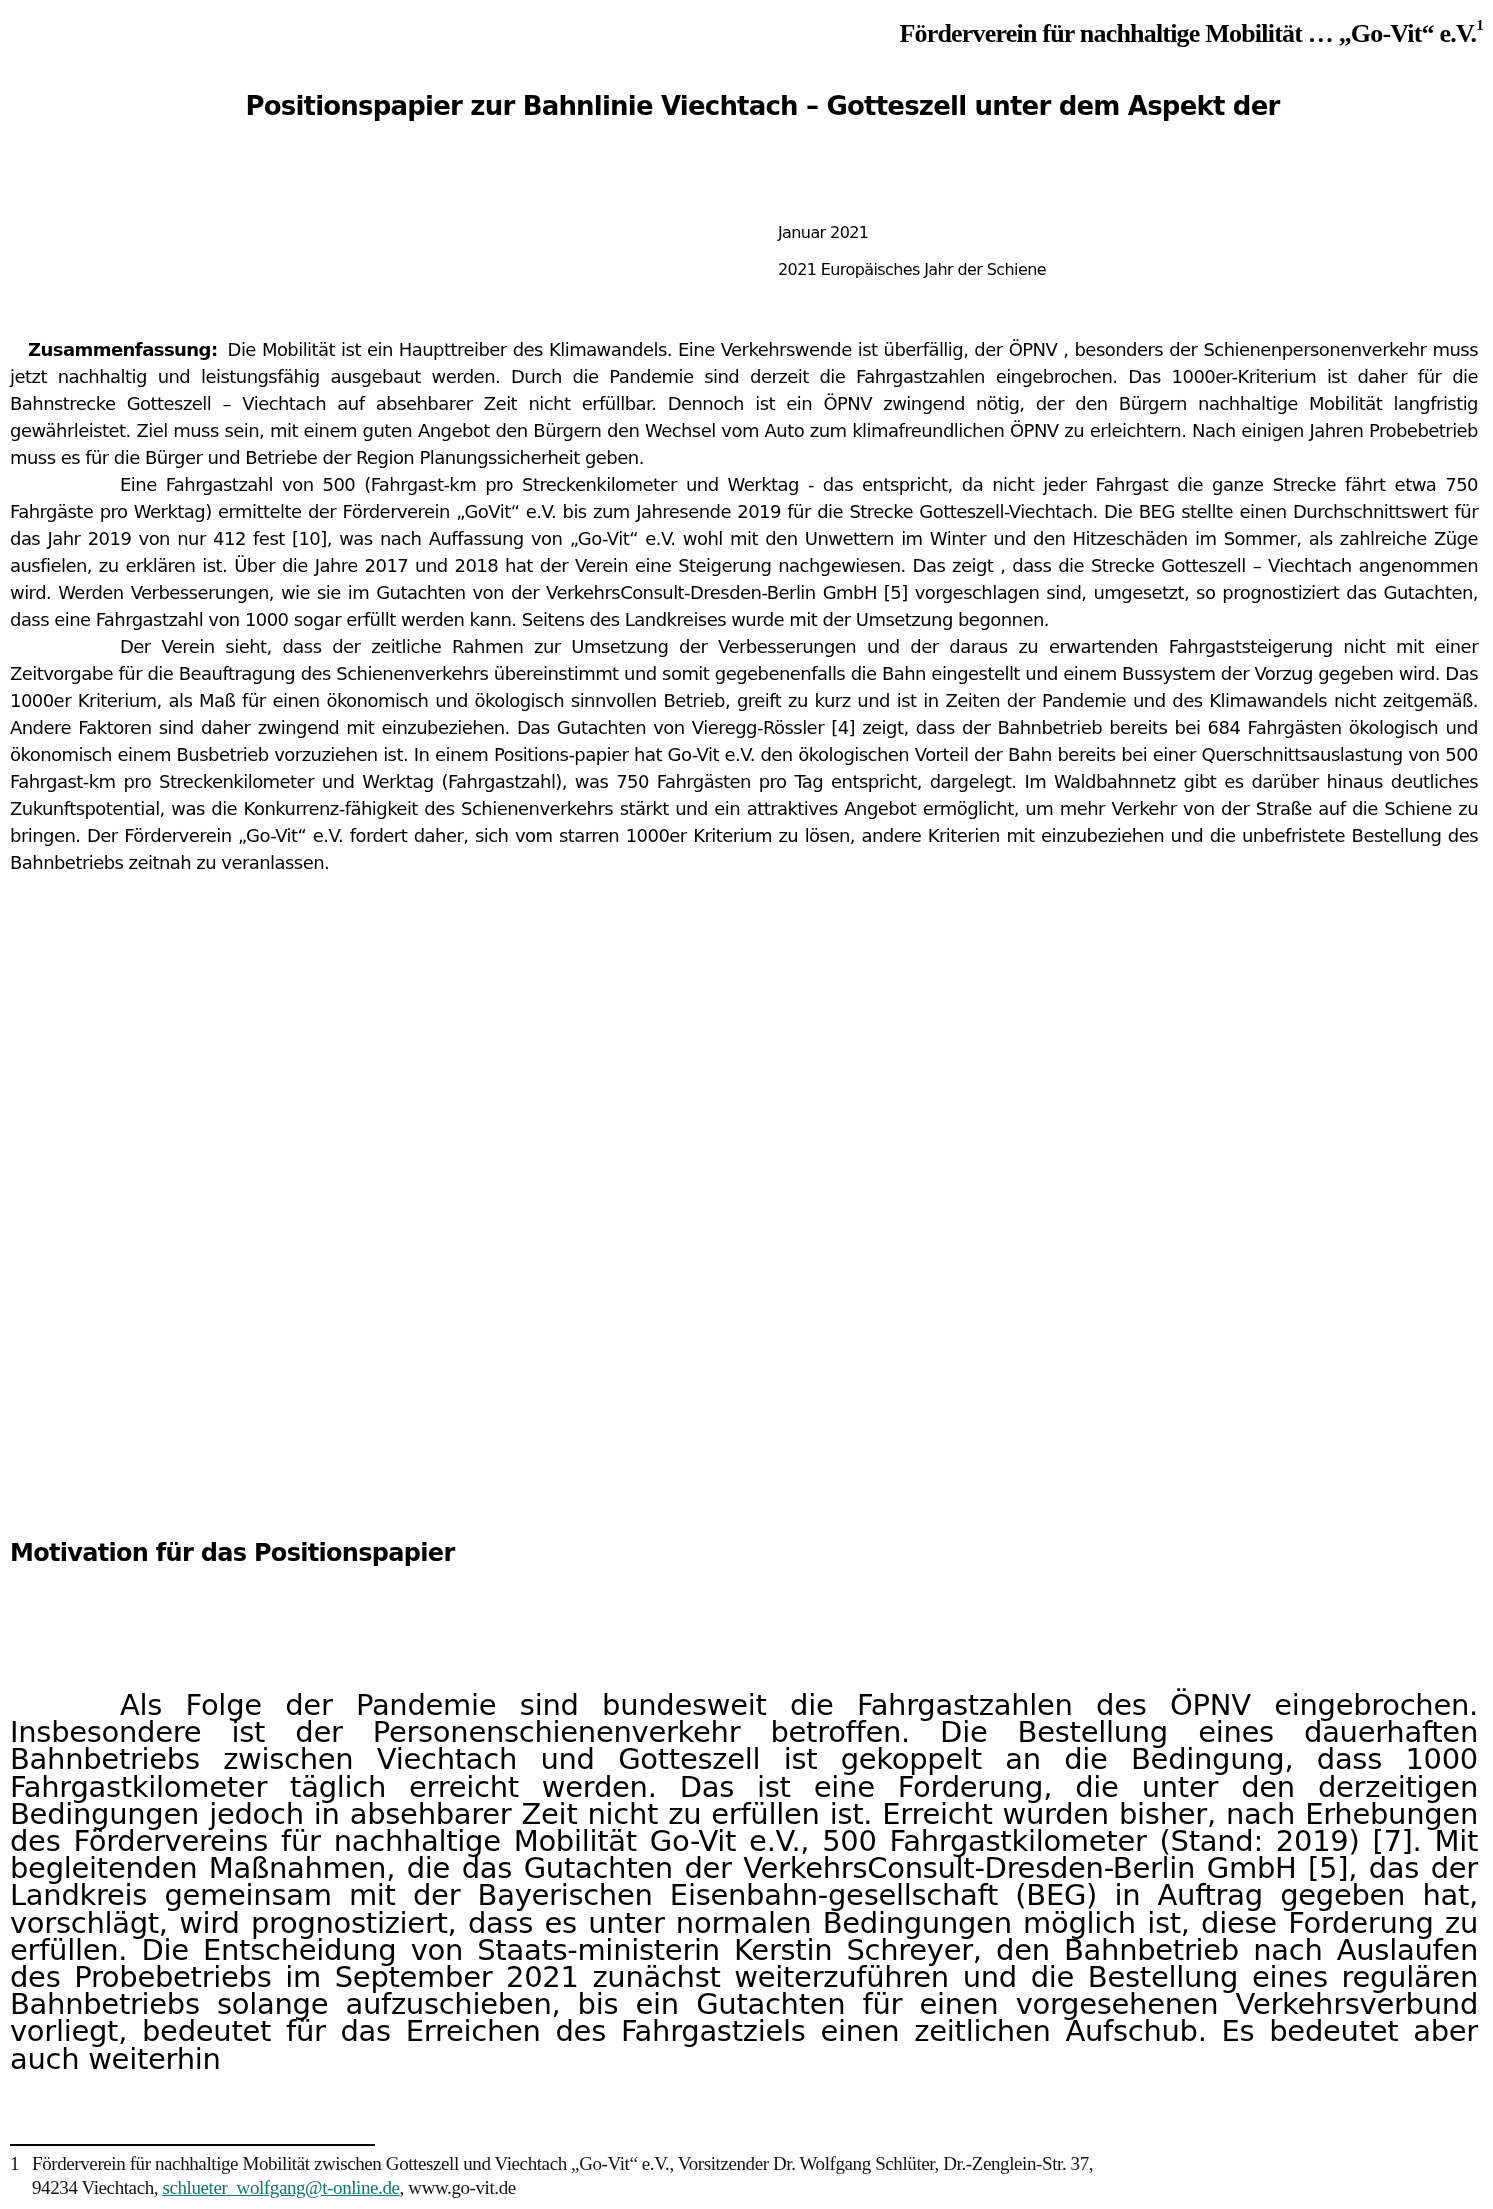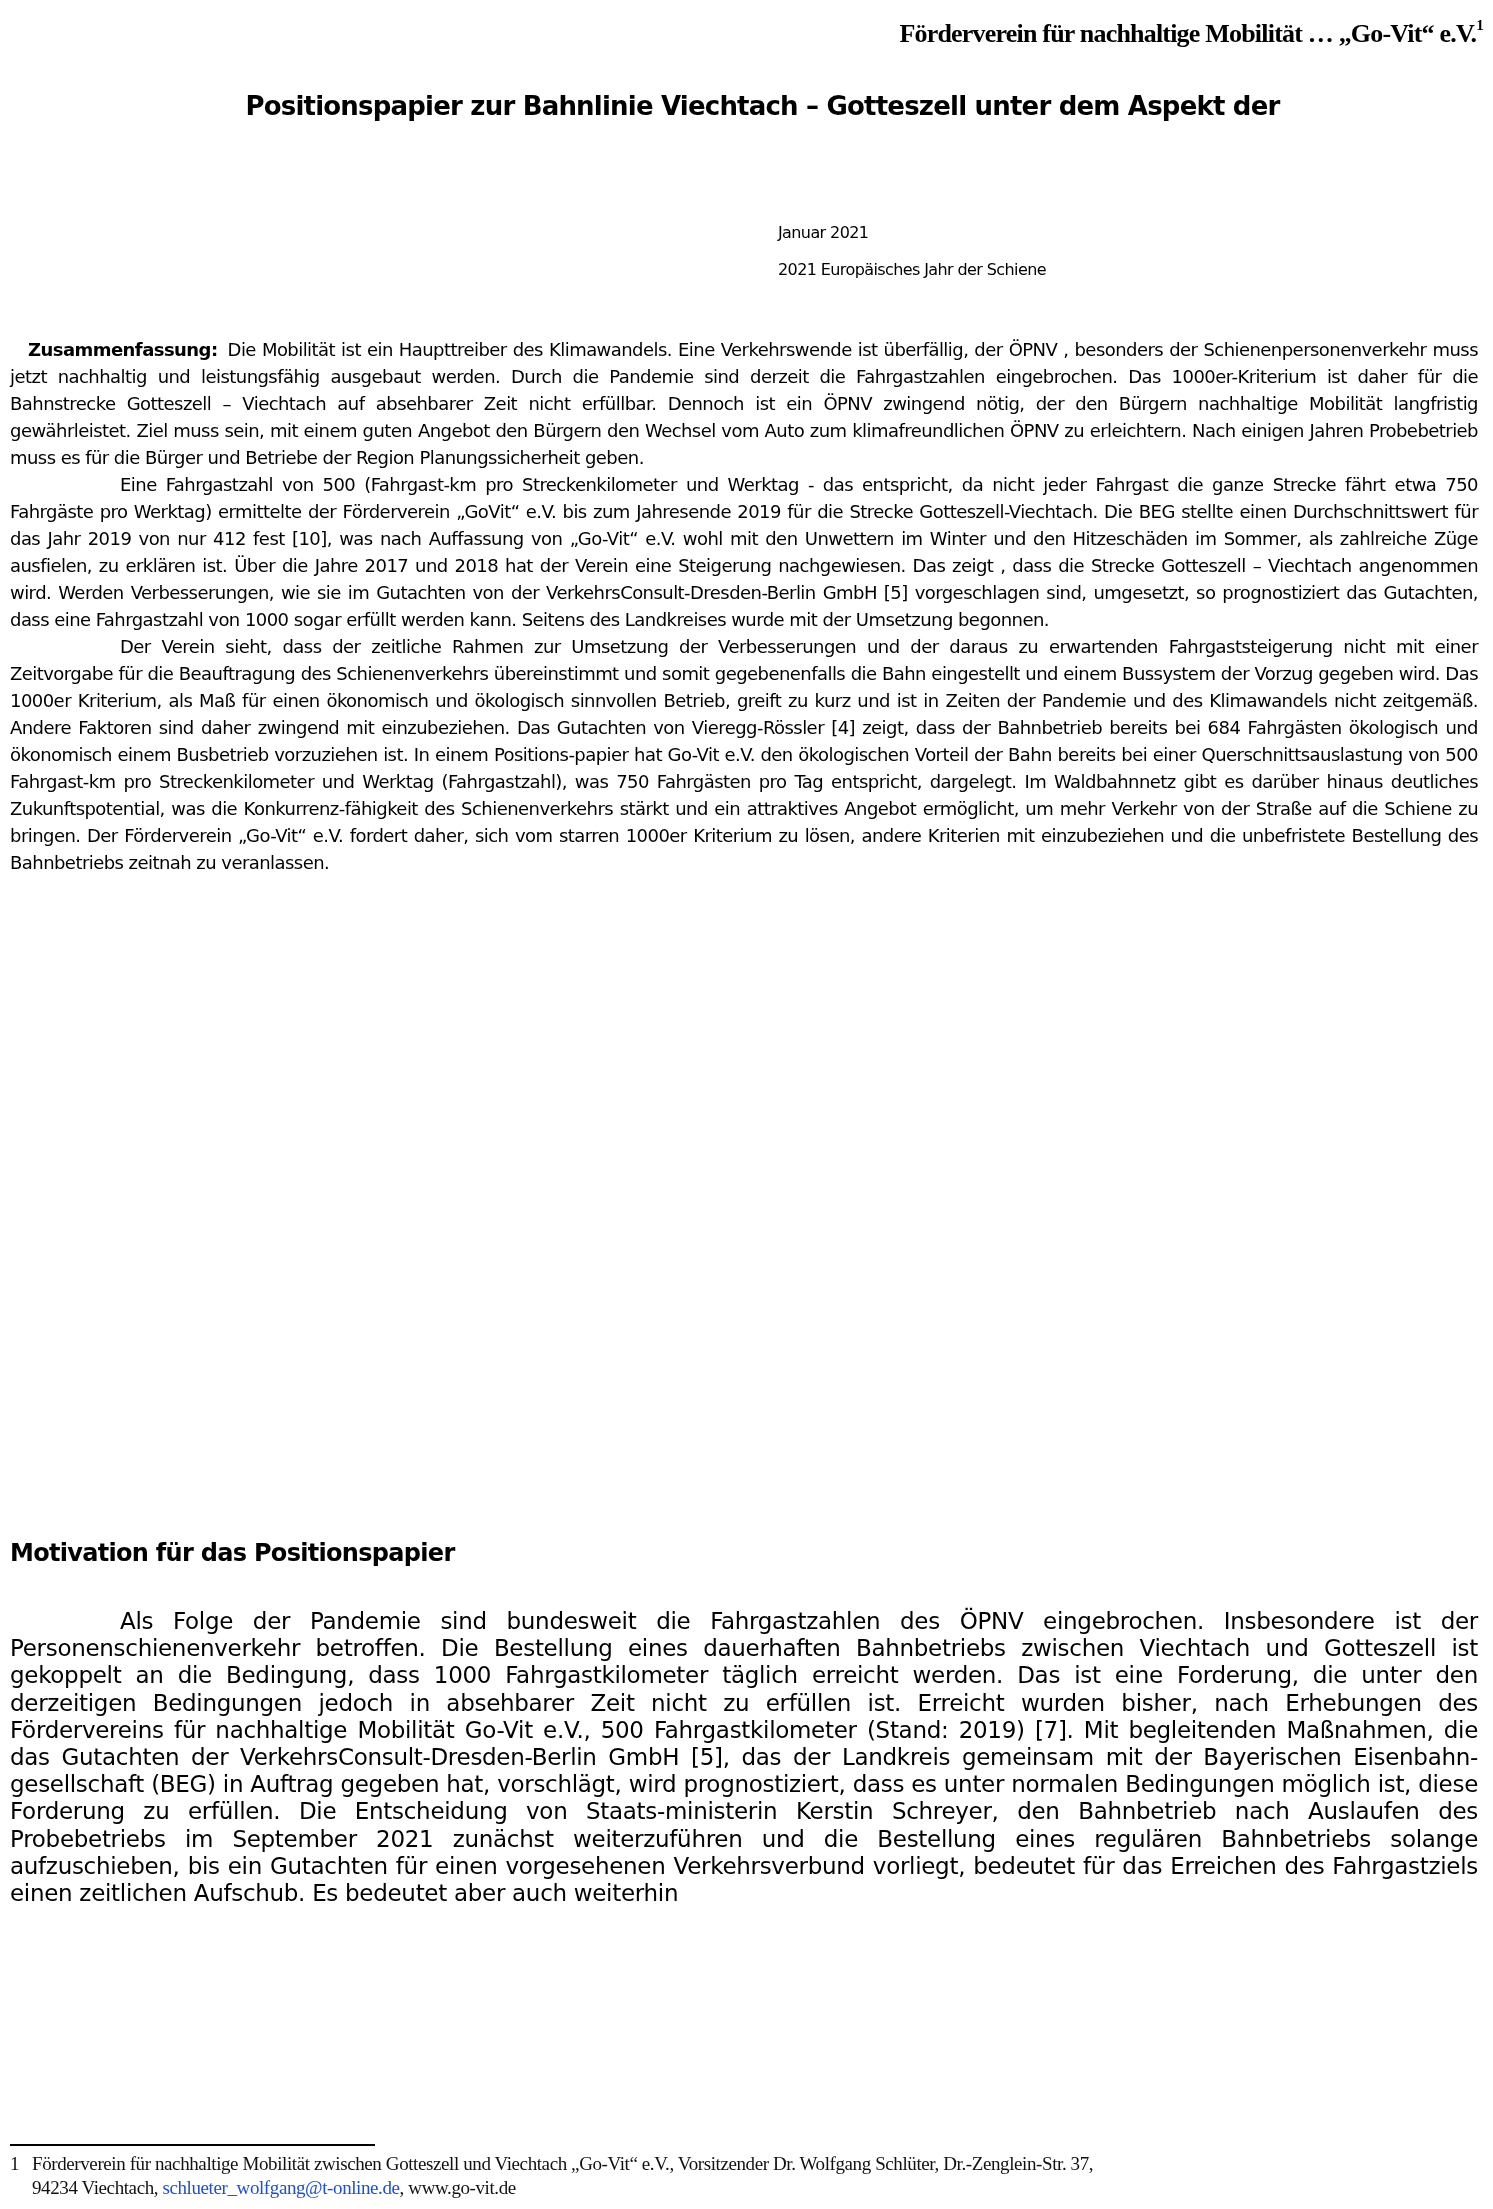--- a/index.html
+++ b/index.html
@@ -33,32 +33,32 @@
     text-align: justify;
   }
   .body-text p { margin: 0; }
   .indent { text-indent: 110px; }
   .summary-label { font-weight: bold; margin-left: 18px; margin-right: 10px; }
   #summary { top: 336px; }
   #motivation-heading {
     position: absolute; top: 1536px; left: 0;
     font-size: 24px; font-weight: bold; letter-spacing: -0.7px; line-height: 34px;
   }
-  #motivation { top: 1608px; font-size: 23px; line-height: 27.2px; letter-spacing: -0.3px; }
+  #motivation { top: 1692px; font-size: 29px; line-height: 27.2px; letter-spacing: -0.3px; }
   .footnote-rule {
     position: absolute; left: 0; top: 2144px; width: 365px; height: 2px; background: #000;
   }
   .footnote {
     position: absolute; left: 0; top: 2152px; width: 1468px;
     font-family: "Liberation Serif", serif; font-size: 19px; line-height: 24px;
     letter-spacing: -0.4px; color: #111;
   }
   .footnote .fn-num { display: inline-block; width: 22px; }
   .footnote .fn-line2 { padding-left: 22px; }
-  .footnote a { color: #1d4ed8; }
+  .footnote a { color: #0f766e; text-decoration: underline; }
 </style>
 </head>
 <body>
 
 <div class="page">
 
   <div class="title-org">
     <span>Förderverein für nachhaltige Mobilität … „Go-Vit“ e.V.</span><sup>1</sup>
   </div>
 

